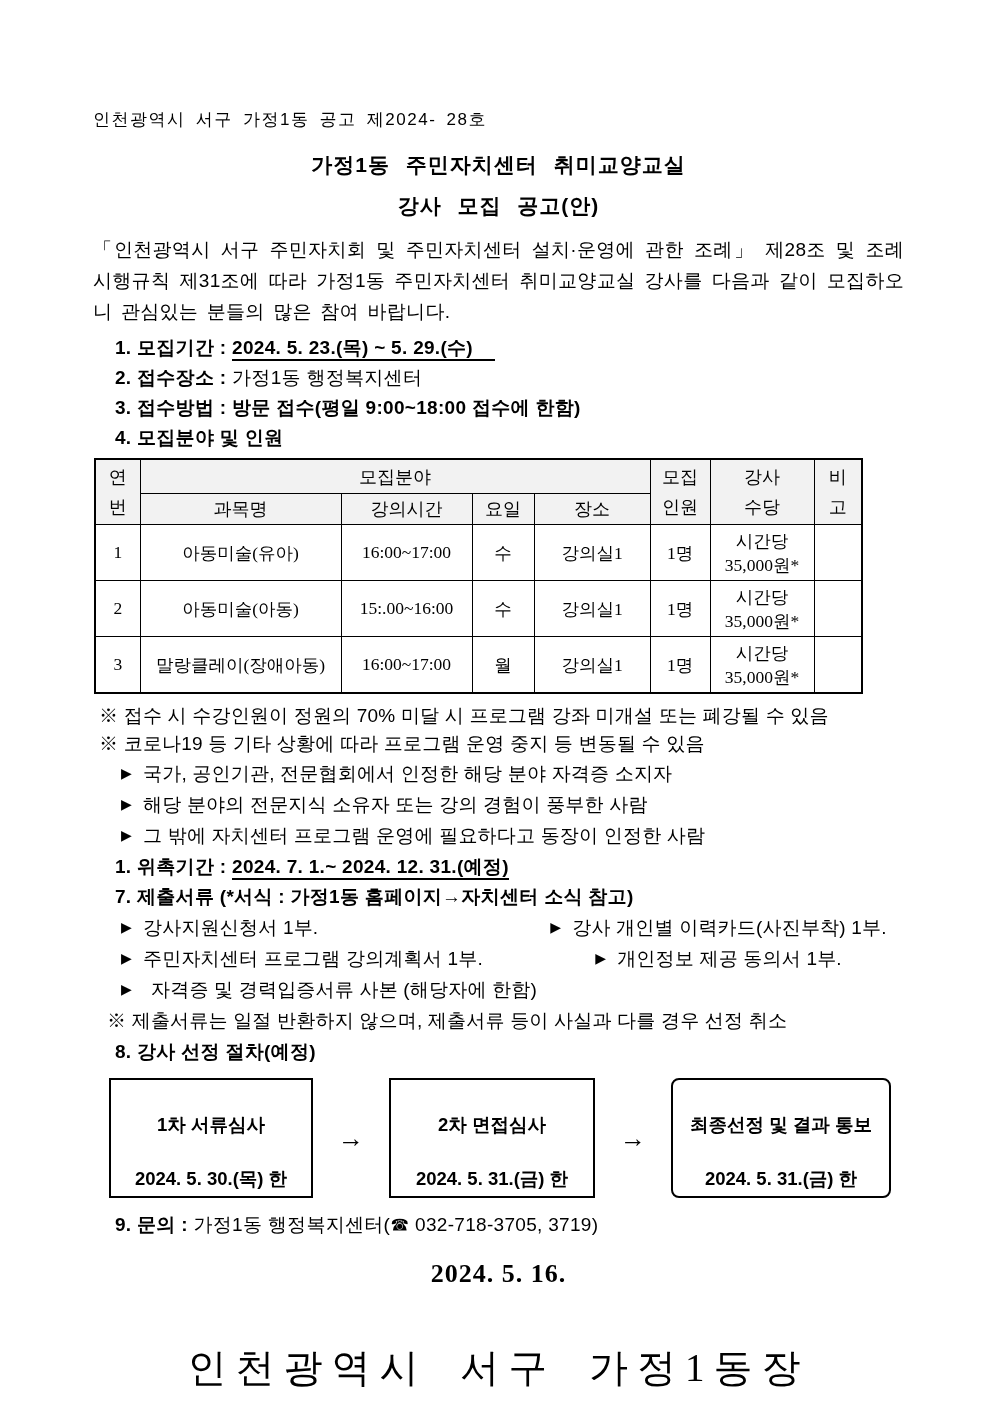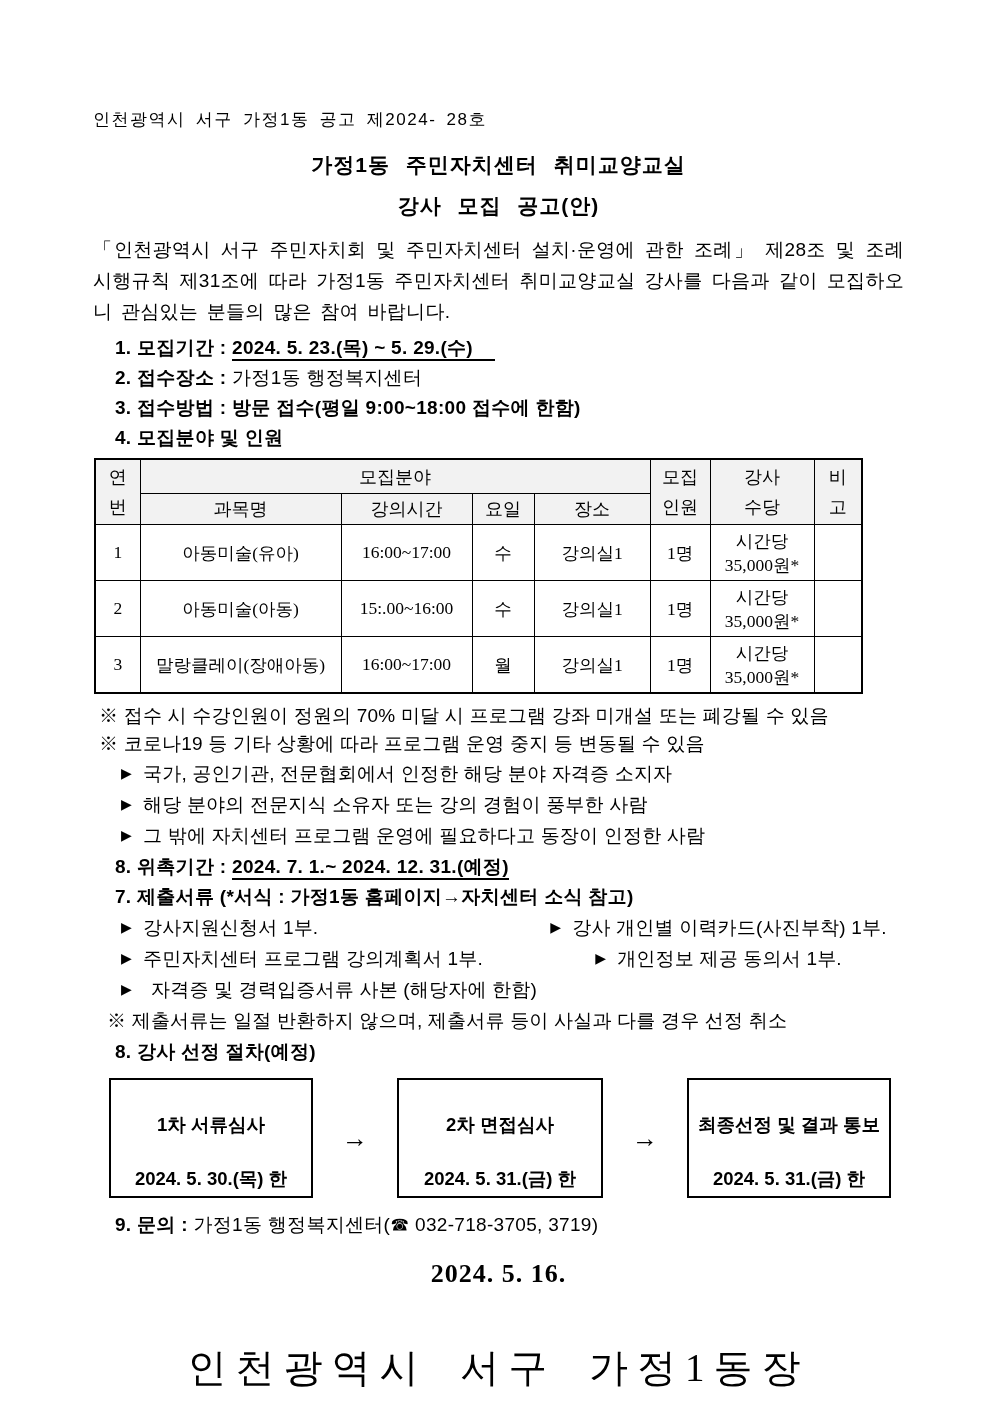--- a/index.html
+++ b/index.html
@@ -52,21 +52,21 @@
   .subrow .bullet { flex:auto; }
   .sub3 .mk { margin-right:8px; }
   .subnote { font-size:19px; line-height:31px; margin-left:14px; letter-spacing:0.2px; }
 
   .flow { display:flex; align-items:center; justify-content:space-between; width:782px; margin:12px 0 4px 16px; }
   .fbox {
     box-sizing:border-box; border:2px solid #000; text-align:center;
     padding:4px 6px; font-weight:bold; font-size:18.5px; line-height:27px;
   }
   .fbox .l { display:block;margin-top:27px; }
-  .fbox.w1 { width:204px; } .fbox.w2 { width:206px; } .fbox.w3 { width:204px; }
+  .fbox.w1 { width:204px; } .fbox.w2 { width:206px; } .fbox.w3 { width:220px;border-radius:8px; }
   .farrow { font-size:26px; font-weight:normal; }
 
   .contact { margin-top:12px; }
 
   .date-line {
     text-align:center; font-family:"Liberation Serif", serif;
     font-size:26px; font-weight:bold; letter-spacing:1px; margin-top:20px;
   }
 
   .signature {
@@ -193,21 +193,21 @@
   <div class="bullet">
     <span class="mk">▶</span>
     <span>해당 분야의 전문지식 소유자 또는 강의 경험이 풍부한 사람</span>
   </div>
   <div class="bullet">
     <span class="mk">▶</span>
     <span>그 밖에 자치센터 프로그램 운영에 필요하다고 동장이 인정한 사람</span>
   </div>
 
   <div class="item">
-    <span class="b">8. 위촉기간 :</span>
+    <span class="b">1. 위촉기간 :</span>
     <span class="b u2">2024. 7. 1.~ 2024. 12. 31.(예정)</span>
   </div>
 
   <div class="item b">7. 제출서류 (*서식 : 가정1동 홈페이지→자치센터 소식 참고)</div>
 
   <div class="subrow">
     <div class="bullet col-l">
       <span class="mk">▶</span>
       <span>강사지원신청서 1부.</span>
     </div>

